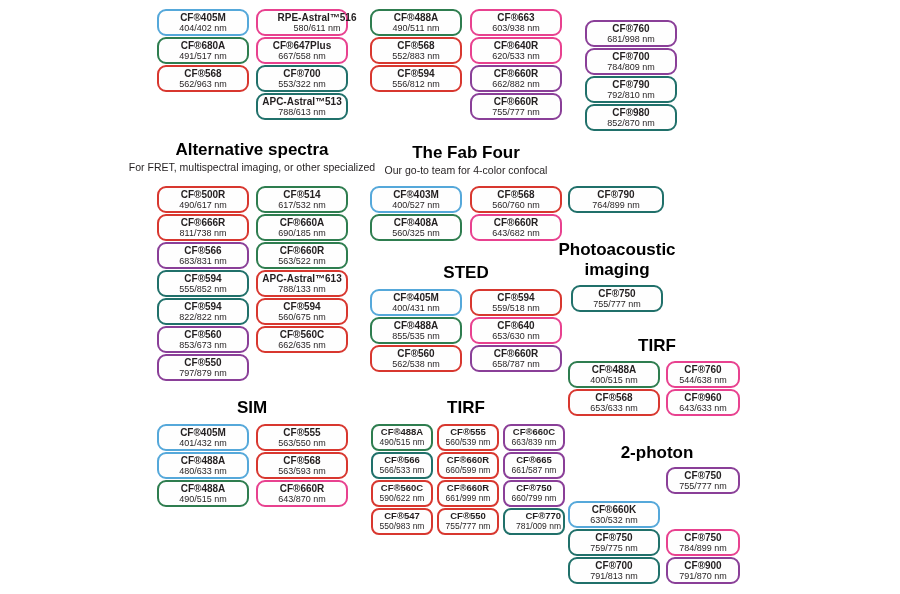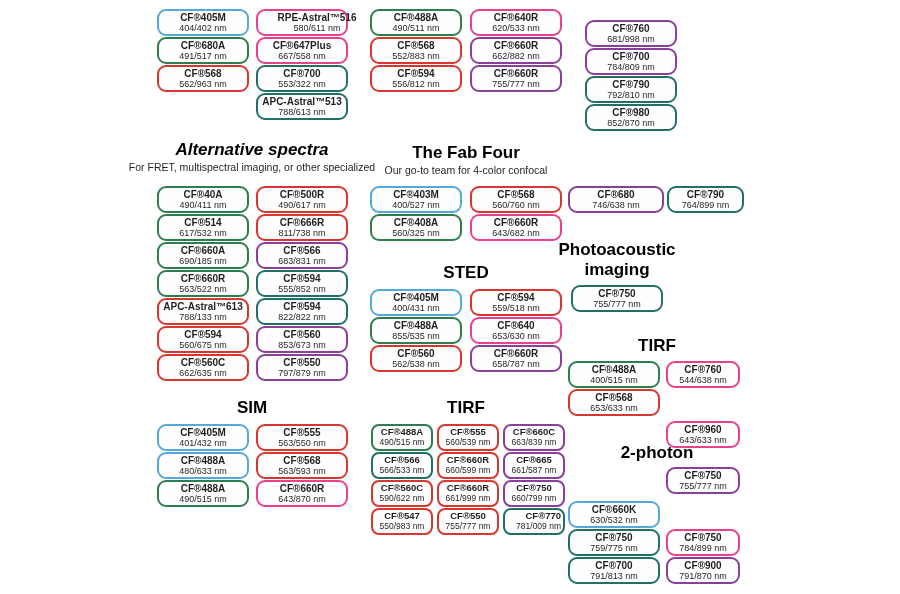--- a/index.html
+++ b/index.html
@@ -72,20 +72,24 @@
         <span class="badge-name">CF®568</span>
         <span class="badge-exem">552/883 nm</span>
       </div>
       <div class="badge" style="border-color: rgb(216, 55, 47);">
         <span class="badge-name">CF®594</span>
         <span class="badge-exem">556/812 nm</span>
       </div>
     </div>
   <div class="col" style="left:470px;top:9px;">
 
+  <div class="badge" style="border-color: rgb(232, 65, 143);">
+        <span class="badge-name">CF®663</span>
+        <span class="badge-exem">603/938 nm</span>
+      </div>
       <div class="badge" style="border-color: rgb(232, 65, 143);">
         <span class="badge-name">CF®640R</span>
         <span class="badge-exem">620/533 nm</span>
       </div>
       <div class="badge" style="border-color: rgb(138, 63, 152);">
         <span class="badge-name">CF®660R</span>
         <span class="badge-exem">662/882 nm</span>
       </div>
       <div class="badge" style="border-color: rgb(138, 63, 152);">
         <span class="badge-name">CF®660R</span>
@@ -105,28 +109,24 @@
       <div class="badge" style="border-color: rgb(32, 112, 106);">
         <span class="badge-name">CF®790</span>
         <span class="badge-exem">792/810 nm</span>
       </div>
       <div class="badge" style="border-color: rgb(32, 112, 106);">
         <span class="badge-name">CF®980</span>
         <span class="badge-exem">852/870 nm</span>
       </div>
     </div>
 
-  <div class="section-title" style="left:112px;top:140px;width:280px;font-style:italic;">Alternative spectra</div>
+  <div class="section-title" style="left:112px;top:140px;width:280px;">Alternative spectra</div>
   <div class="section-sub" style="left:102px;top:161px;width:300px;">For FRET, multispectral imaging, or other specialized</div>
   <div class="grid2" style="left:157px;top:186px;">
 
-  <div class="badge" style="border-color: rgb(46, 125, 79);">
-        <span class="badge-name">CF®40A</span>
-        <span class="badge-exem">490/411 nm</span>
-      </div>
       <div class="badge" style="border-color: rgb(216, 55, 47);">
         <span class="badge-name">CF®500R</span>
         <span class="badge-exem">490/617 nm</span>
       </div>
       <div class="badge" style="border-color: rgb(46, 125, 79);">
         <span class="badge-name">CF®514</span>
         <span class="badge-exem">617/532 nm</span>
       </div>
       <div class="badge" style="border-color: rgb(216, 55, 47);">
         <span class="badge-name">CF®666R</span>
@@ -302,24 +302,20 @@
         <span class="badge-exem">755/777 nm</span>
       </div>
       <div class="badge" style="border-color: rgb(32, 112, 106); align-items: flex-end;">
         <span class="badge-name">CF®770</span>
         <span class="badge-exem">781/009 nm</span>
       </div>
     </div>
 
   <div class="gridpair" style="left:568px;top:186px;">
 
-  <div class="badge" style="border-color: rgb(138, 63, 152);">
-        <span class="badge-name">CF®680</span>
-        <span class="badge-exem">746/638 nm</span>
-      </div>
       <div class="badge" style="border-color: rgb(32, 112, 106);">
         <span class="badge-name">CF®790</span>
         <span class="badge-exem">764/899 nm</span>
       </div>
     </div>
 
   <div class="section-title" style="left:537px;top:240px;width:160px;">Photoacoustic imaging</div>
   <div class="single" style="left:571px;top:285px;">
 
   <div class="badge" style="border-color: rgb(32, 112, 106);">
@@ -336,21 +332,21 @@
         <span class="badge-exem">400/515 nm</span>
       </div>
       <div class="badge" style="border-color: rgb(232, 65, 143);">
         <span class="badge-name">CF®760</span>
         <span class="badge-exem">544/638 nm</span>
       </div>
       <div class="badge" style="border-color: rgb(216, 55, 47);">
         <span class="badge-name">CF®568</span>
         <span class="badge-exem">653/633 nm</span>
       </div>
-      <div class="badge" style="border-color: rgb(232, 65, 143); margin-top: 32px;">
+      <div class="badge" style="border-color: rgb(232, 65, 143);">
         <span class="badge-name">CF®960</span>
         <span class="badge-exem">643/633 nm</span>
       </div>
     </div>
 
   <div class="section-title" style="left:577px;top:443px;width:160px;">2-photon</div>
   <div class="gridtirf" style="left:568px;top:467px;">
 
   <div class="badge" style="border-color: rgb(85, 168, 218); margin-top: 34px;">
         <span class="badge-name">CF®660K</span>

